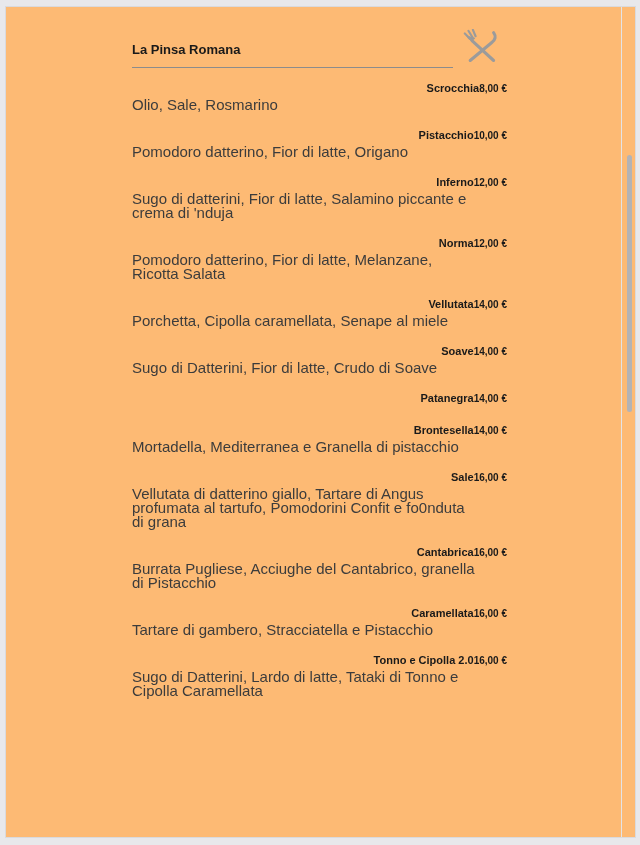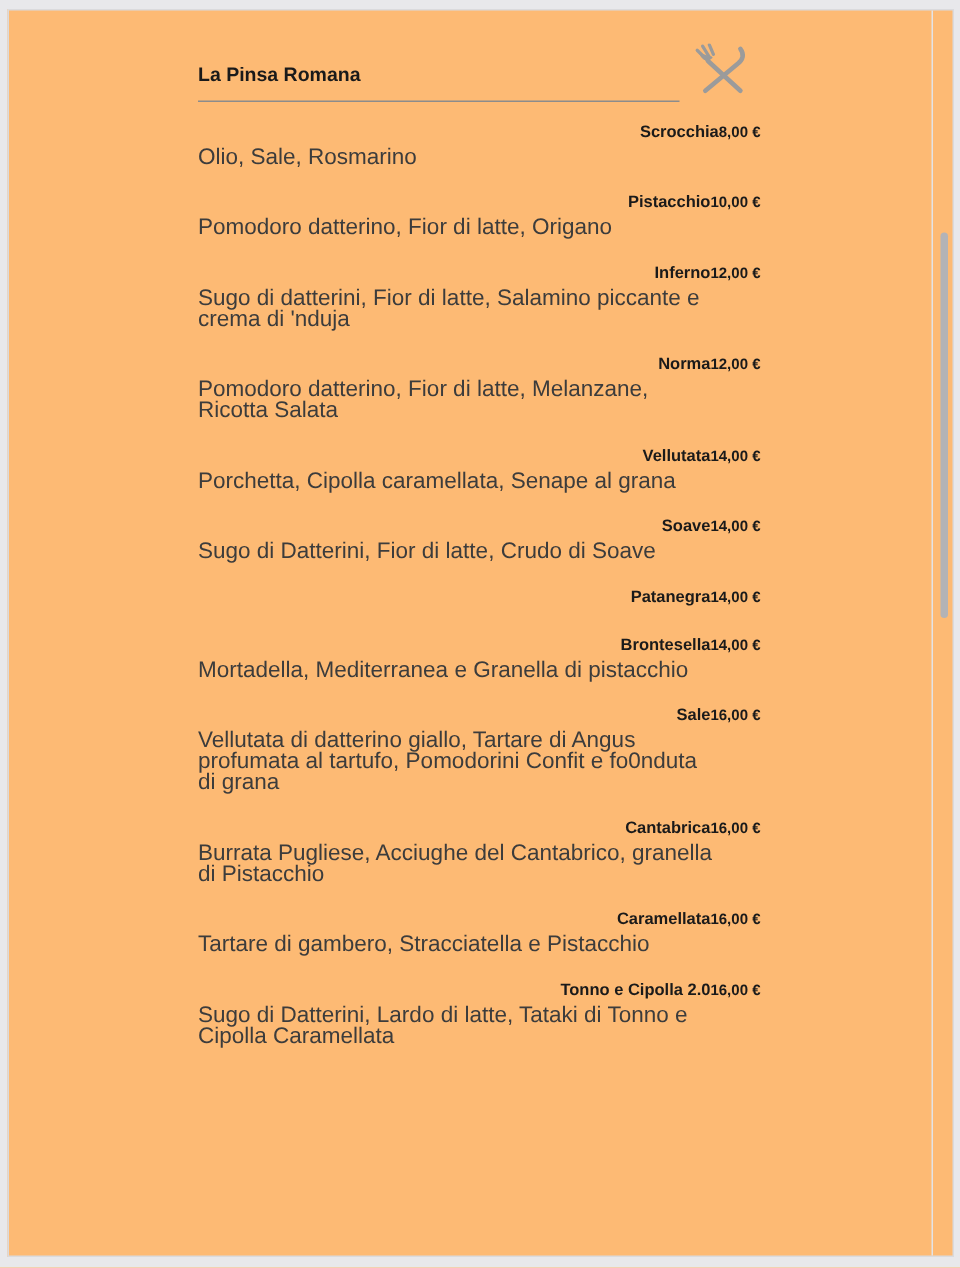--- a/index.html
+++ b/index.html
@@ -161,21 +161,21 @@
       <span class="iprice">12,00 €</span>
     </div>
     <div class="idesc">Pomodoro datterino, Fior di latte, Melanzane, Ricotta Salata</div>
   </div>
 
   <div class="item">
     <div class="row">
       <span class="iname">Vellutata</span>
       <span class="iprice">14,00 €</span>
     </div>
-    <div class="idesc">Porchetta, Cipolla caramellata, Senape al grana</div>
+    <div class="idesc">Porchetta, Cipolla caramellata, Senape al miele</div>
   </div>
 
   <div class="item">
     <div class="row">
       <span class="iname">Soave</span>
       <span class="iprice">14,00 €</span>
     </div>
     <div class="idesc">Sugo di Datterini, Fior di latte, Crudo di Soave</div>
   </div>
 

